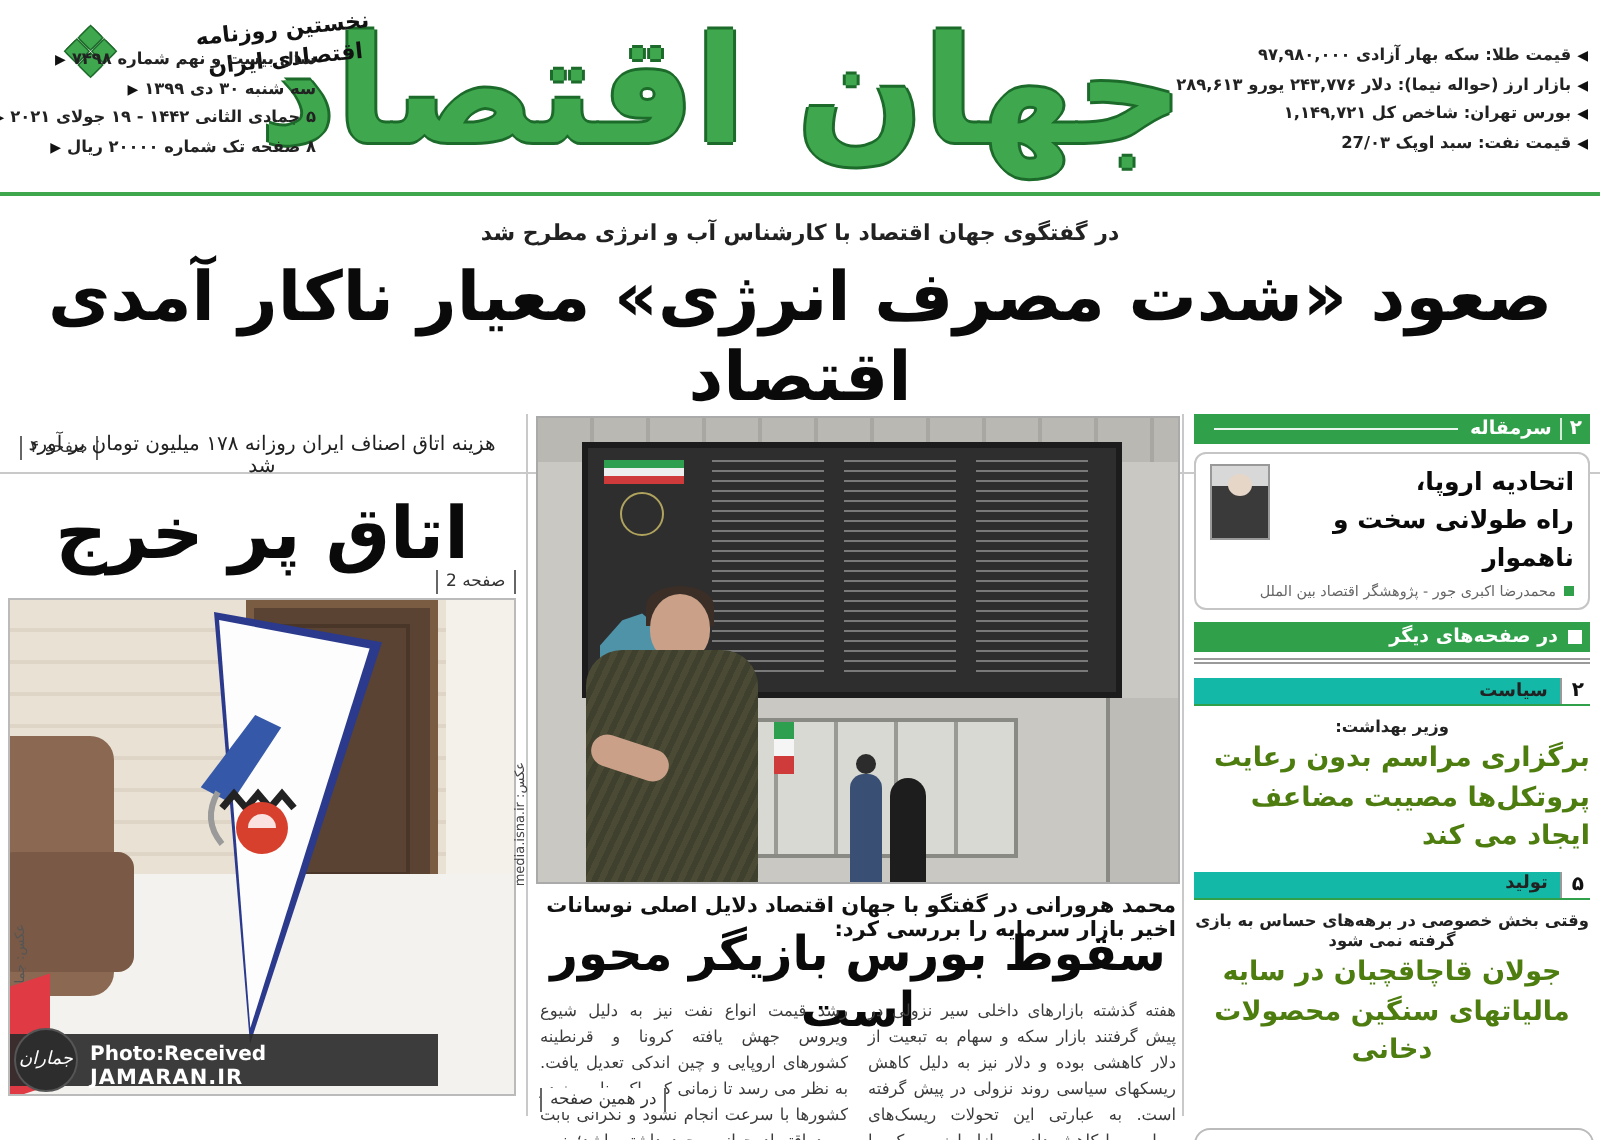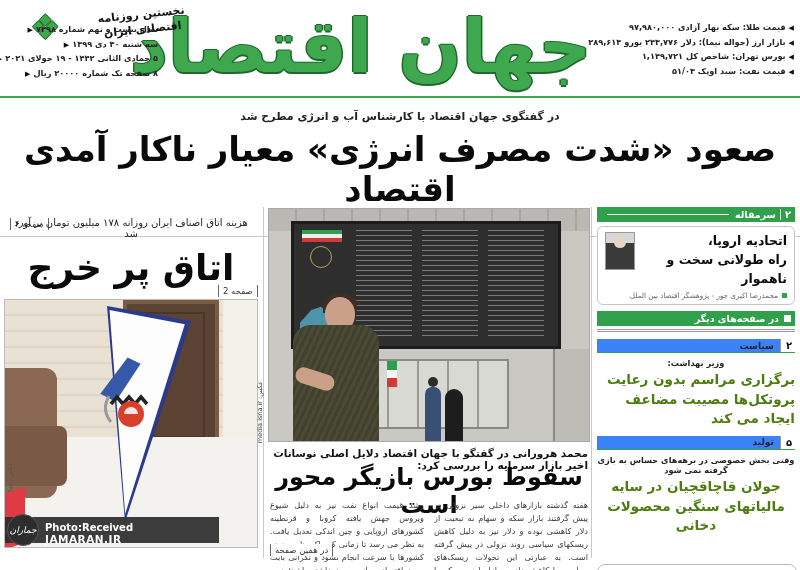--- a/index.html
+++ b/index.html
@@ -117,39 +117,39 @@
   .ed-titles { flex:1; text-align:right; }
   .ed-titles .t { font-size:12.5px; font-weight:bold; color:#0a0a0a; line-height:1.5; }
   .ed-photo { width:30px; height:38px; margin-right:6px; background:linear-gradient(to bottom,#d8d8d8 0 28%,#3a3a3a 28% 100%); border:1px solid #999; position:relative; }
   .ed-photo:before { content:""; position:absolute; top:4px; left:8px; width:12px; height:11px; border-radius:50%; background:#e6d6c8; }
   .ed-byline { display:flex; align-items:center; direction:rtl; margin-top:3px; }
   .ed-byline .bullet { width:5px; height:5px; background:#31a04a; margin-left:4px; }
   .ed-byline .by { font-size:7.2px; color:#666; }
   .double-rule { border-bottom:3px double #9a9a9a; margin-top:3px; }
   .sec-head { display:flex; align-items:stretch; direction:rtl; margin-top:7px; border-bottom:1px solid #31a04a; }
   .sec-head .num { font-size:10px; font-weight:bold; color:#111; padding:1px 3px 1px 5px; border-left:1px solid #999; }
-  .sec-head .strip { flex:1; background:#3b82f6; display:flex; align-items:center; }
+  .sec-head .strip { flex:1; background:#14b8a6; display:flex; align-items:center; }
   .sec-head .strip span { font-size:9px; font-weight:bold; color:#222; padding:1px 6px; }
   .sec-kicker { margin-top:5px; font-size:8.2px; font-weight:bold; color:#222; text-align:center; }
   .sec-headline { margin-top:2px; font-size:13.5px; font-weight:bold; color:#4d7c0f; text-align:right; line-height:1.45; }
   .sec-headline.center { text-align:center; }
   .sec-body { margin-top:3px; font-size:7.2px; color:#555; line-height:1.55; text-align:justify; }
   .stub-box { position:absolute; bottom:-6px; left:0; right:-2px; height:12px; border:1px solid #bbb; border-radius:8px 8px 0 0; background:#fff; }
 </style>
 </head>
 <body>
 
 <div class="page">
 
   <div class="masthead">
     <div class="market-info">
       <div class="line"><span class="tri">◀</span><span>قیمت طلا: سکه بهار آزادی ۹۷,۹۸۰,۰۰۰</span></div>
       <div class="line"><span class="tri">◀</span><span>بازار ارز (حواله نیما): دلار ۲۴۳,۷۷۶ یورو ۲۸۹,۶۱۳</span></div>
       <div class="line"><span class="tri">◀</span><span>بورس تهران: شاخص کل ۱,۱۴۹,۷۲۱</span></div>
-      <div class="line"><span class="tri">◀</span><span>قیمت نفت: سبد اوپک ۵۱/۰۳</span></div>
+      <div class="line"><span class="tri">◀</span><span>قیمت نفت: سبد اوپک 27/۰۳</span></div>
     </div>
 
     <div class="logo-wrap">
       <div class="logo-text">جهان اقتصاد</div>
     </div>
     <div class="tagline">
       <div>نخستین روزنامه</div>
       <div>اقتصادی ایران</div>
     </div>
     <div class="shin-ornament">❖</div>

